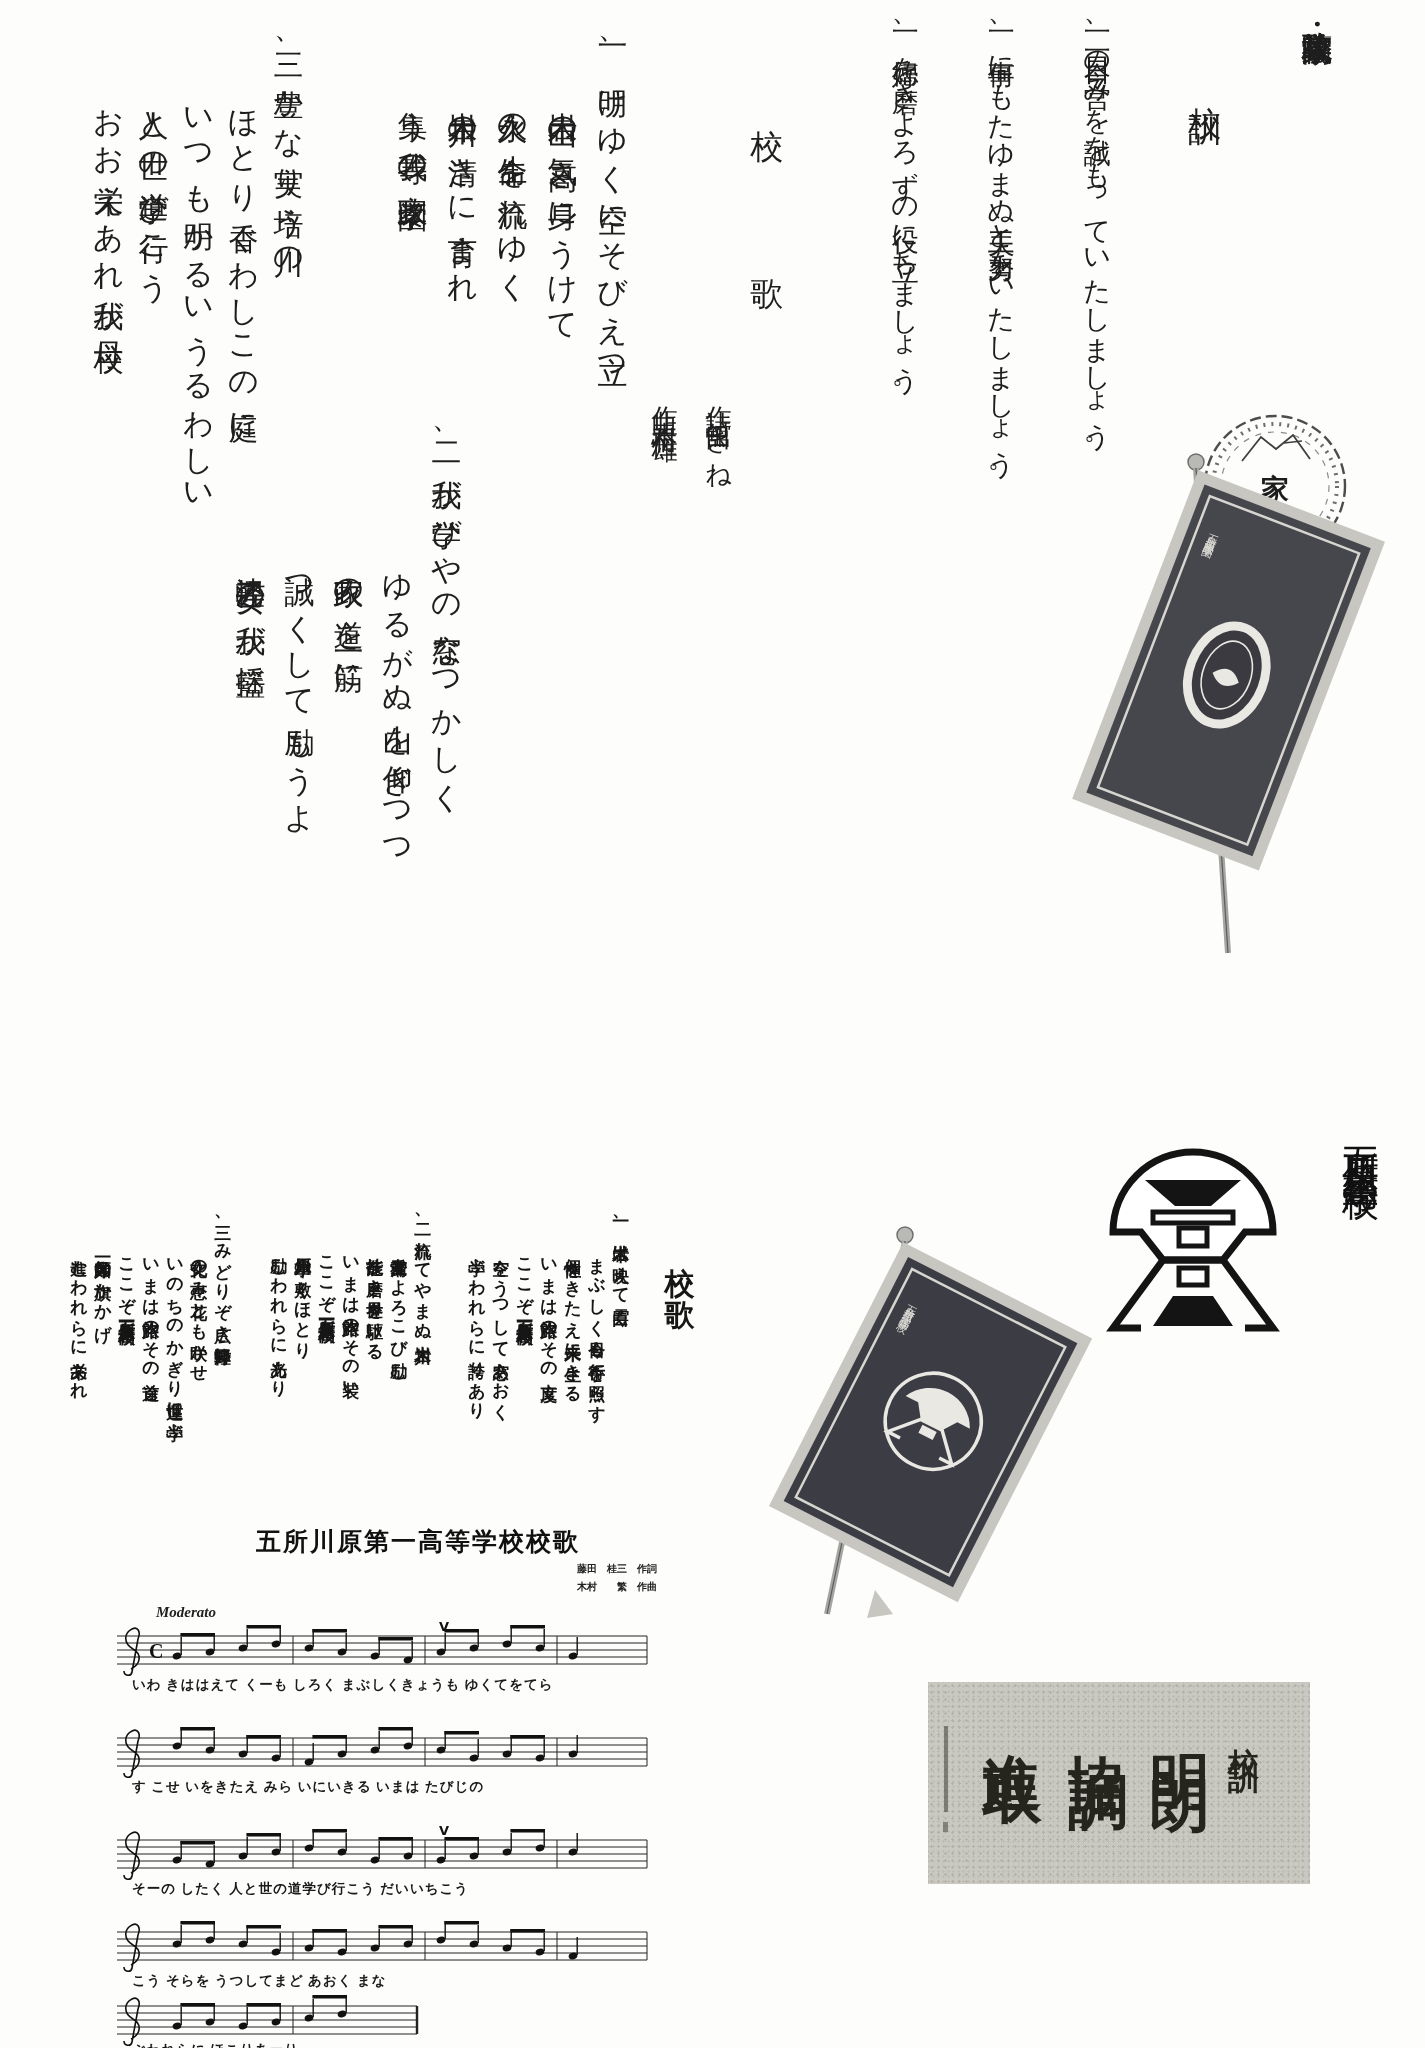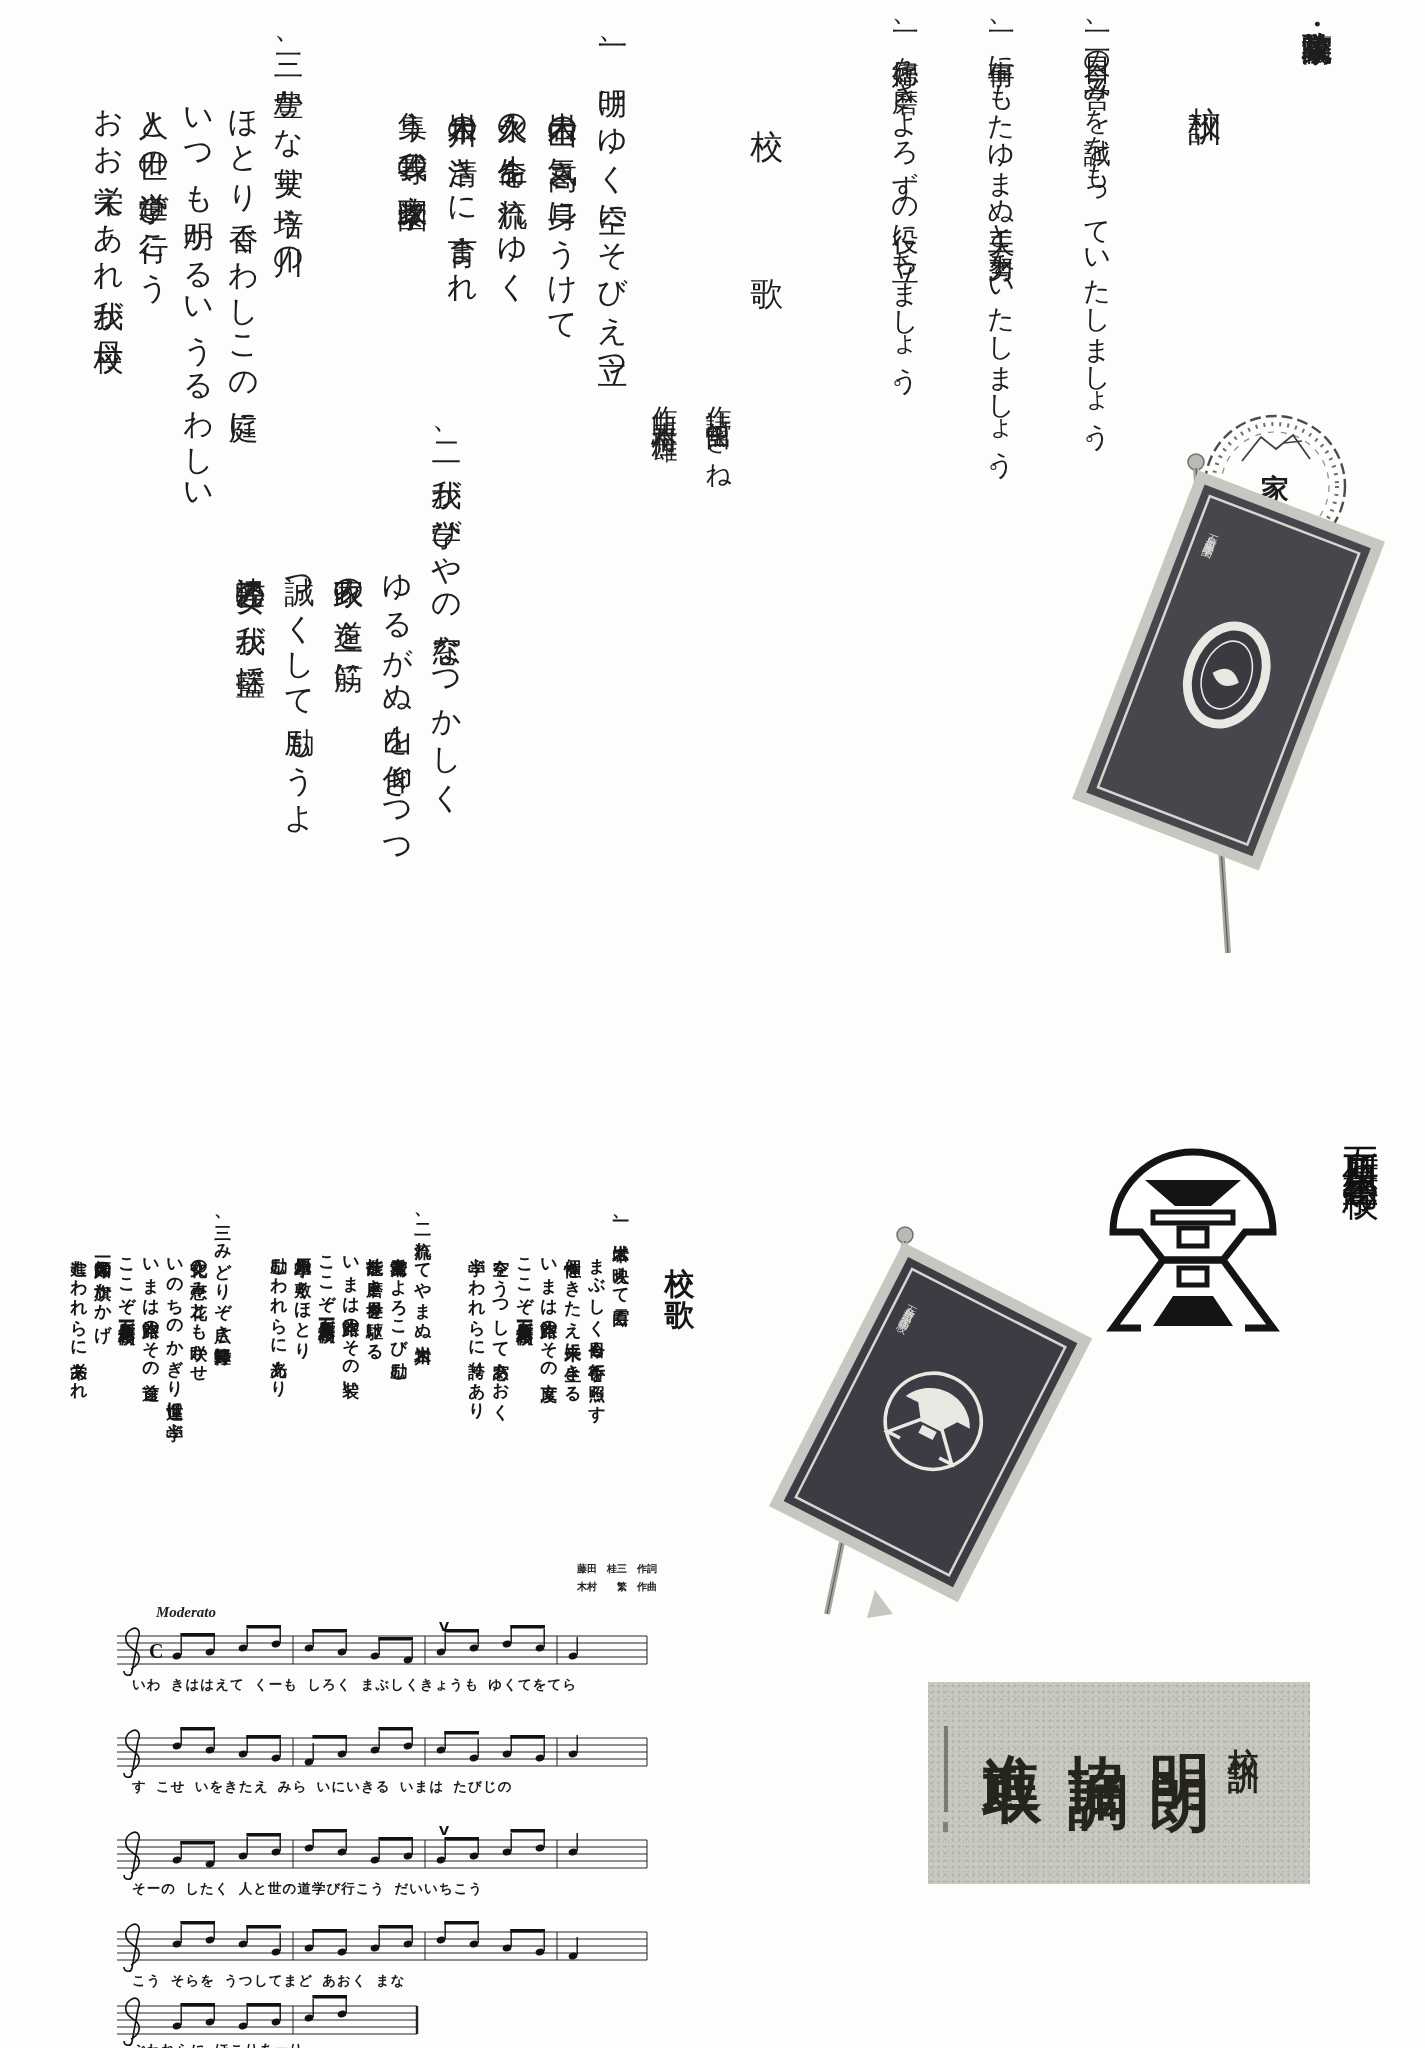--- a/index.html
+++ b/index.html
@@ -18,21 +18,21 @@
   .tverse{font-size:30px;letter-spacing:3px;}
   .bverse{font-size:17px;letter-spacing:1px;font-weight:bold;color:#161616;
           font-family:"DejaVu Sans","Liberation Sans",sans-serif;}
   .score-title{position:absolute;font-size:25px;font-weight:bold;letter-spacing:2px;
           text-align:center;color:#111;font-family:"DejaVu Sans",sans-serif;}
   .score-credits{position:absolute;font-size:10px;line-height:1.75;text-align:right;
           font-weight:bold;color:#222;font-family:"DejaVu Sans",sans-serif;}
   .tempo{position:absolute;font-size:15px;font-weight:bold;color:#222;
           font-family:"Liberation Serif",serif;}
   .lyricline{position:absolute;font-size:13.5px;letter-spacing:1px;color:#1a1a1a;
-          font-weight:bold;font-family:Liberation Mono, monospace;white-space:nowrap;}
+          font-weight:bold;font-family:Liberation Serif, serif;white-space:nowrap;}
   #calligraphy{position:absolute;left:928px;top:1682px;width:382px;height:202px;
           background-color:#c9c8c1;
           background-image:radial-gradient(#b2b1aa 1px,transparent 1.4px),
                            radial-gradient(#bdbcb5 1px,transparent 1.2px);
           background-size:7px 7px,5px 5px;background-position:0 0,3px 2px;}
   .cal-col{position:absolute;writing-mode:vertical-rl;text-orientation:upright;
           color:#26251d;font-weight:bold;line-height:1;}
   .cal-head{font-size:31px;letter-spacing:14px;left:300px;top:40px;}
   .cal-big{font-size:60px;letter-spacing:14px;top:24px;}
   .cal-sig{position:absolute;left:16px;top:44px;width:4px;height:86px;background:#55544c;opacity:.65;}
@@ -165,20 +165,21 @@
   <div>
     <div class="vcol bverse" style="left:214px;top:1212px;"><span>三、</span><span>みどりぞ広き津軽野に</span></div>
     <div class="vcol bverse" style="left:190px;top:1246px;">文化の恵み花とも咲かせ</div>
     <div class="vcol bverse" style="left:166px;top:1246px;">いのちのかぎり世運に学ぶ</div>
     <div class="vcol bverse" style="left:142px;top:1246px;">いまは旅路のその首途</div>
     <div class="vcol bverse" style="left:118px;top:1246px;">ここぞ五所川原第一高校</div>
     <div class="vcol bverse" style="left:94px;top:1246px;">師弟一如の旗かかげ</div>
     <div class="vcol bverse" style="left:70px;top:1246px;">進むわれらに栄あれ</div>
   </div>
 
+  <div class="score-title" style="left:235px;top:1525px;width:366px;">五所川原第一高等学校校歌</div>
   <div class="score-credits" style="left:495px;top:1560px;width:162px;">
     <div>藤田　桂三　作詞</div>
     <div>木村　　繁　作曲</div>
   </div>
   <div class="tempo" style="left:156px;top:1604px;font-style:italic;">Moderato</div>
 
   <svg id="score-svg" style="left:105px;top:1628px;" width="560" height="420" viewBox="0 0 560 420">
       <line x1="12" y1="8" x2="542" y2="8" stroke="#222" stroke-width="1"></line>
       <line x1="12" y1="15" x2="542" y2="15" stroke="#222" stroke-width="1"></line>
       <line x1="12" y1="22" x2="542" y2="22" stroke="#222" stroke-width="1"></line>

